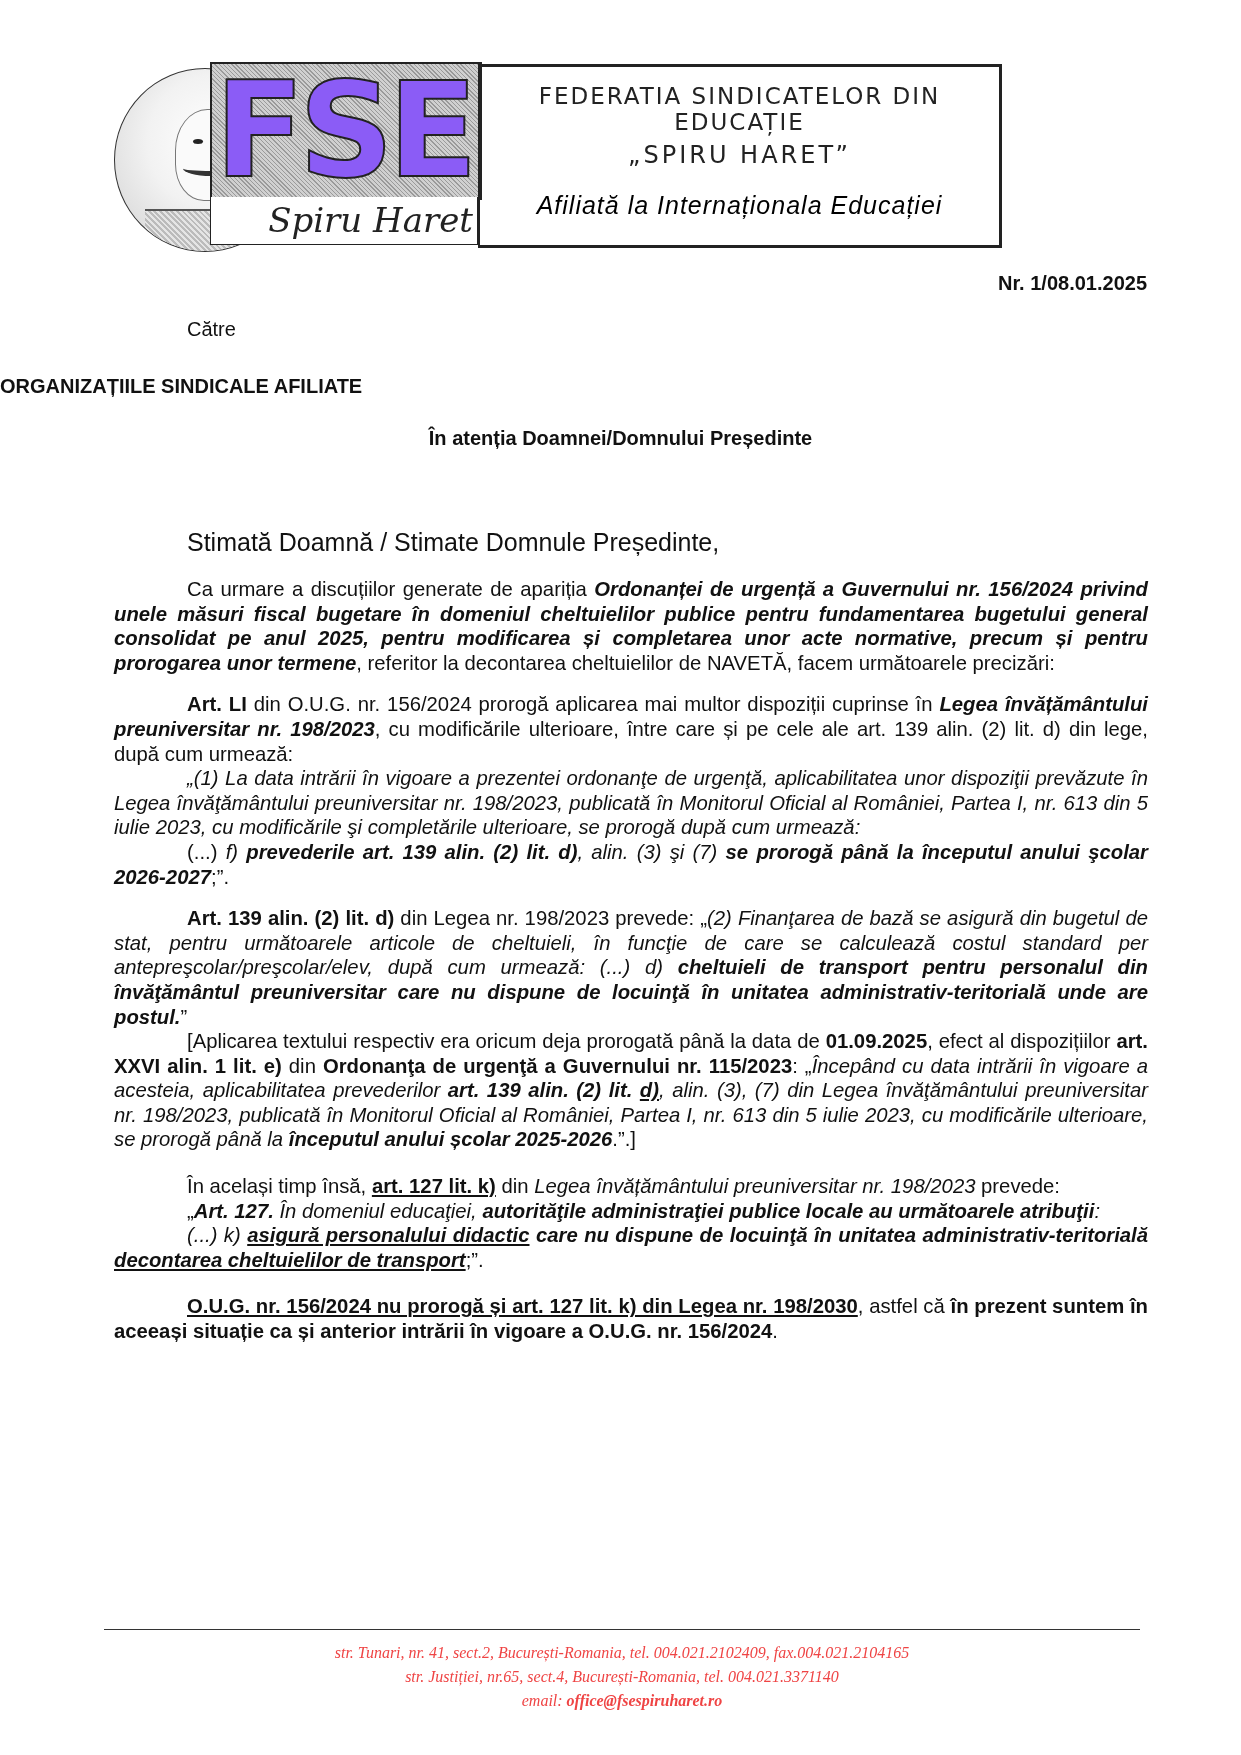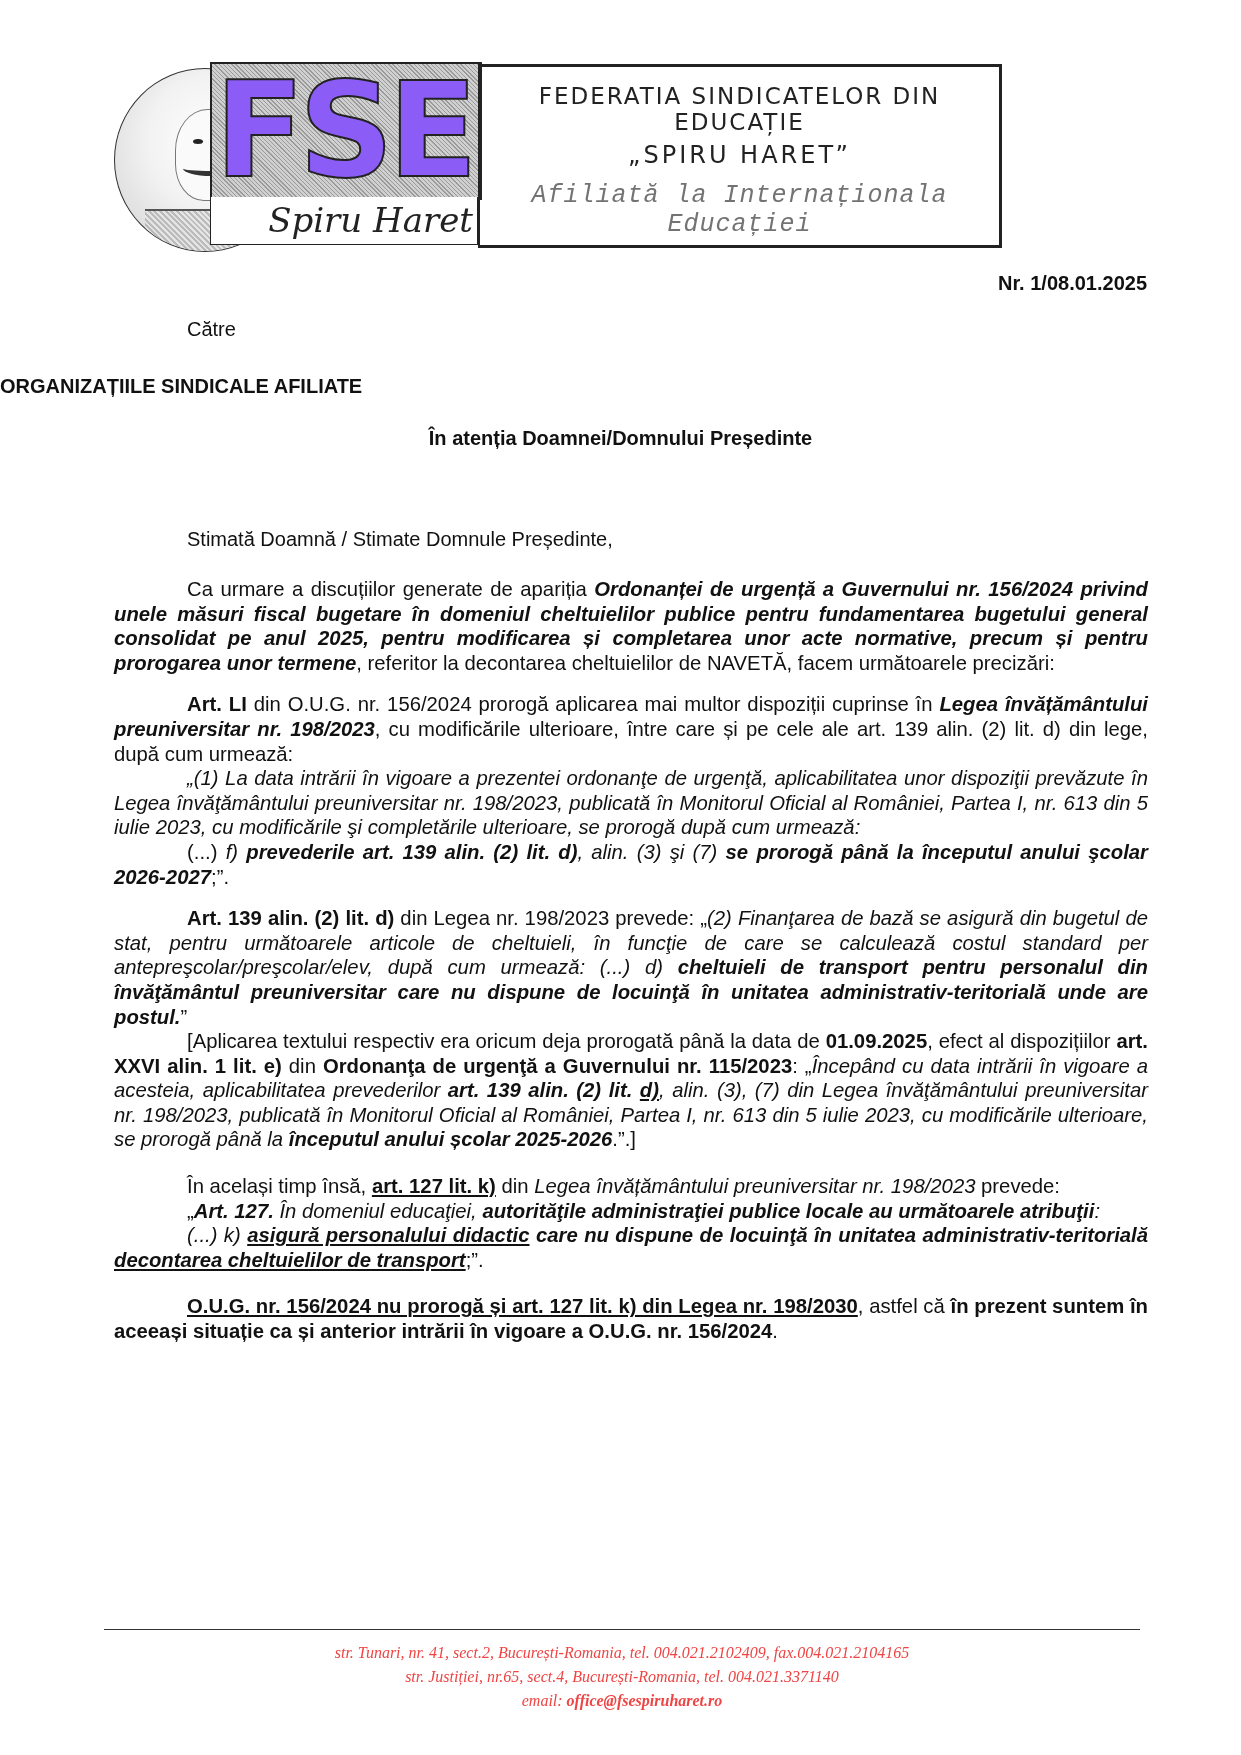--- a/index.html
+++ b/index.html
@@ -20,28 +20,28 @@
     font-family: "DejaVu Sans", sans-serif; font-weight: bold; font-size: 132px; line-height: 132px; letter-spacing: -6px;
     color: #8b5cf6; -webkit-text-stroke: 2px #222; padding-right: 6px; box-sizing: border-box; }
   .logo-script { position: absolute; left: 98px; top: 137px; width: 268px; height: 48px; border: 1.5px solid #222; border-top: none;
     background: #fff; text-align: right; padding-right: 4px; box-sizing: border-box;
     font-family: "DejaVu Serif", serif; font-style: italic; font-size: 34px; line-height: 46px; color: #222; }
 
   .head-box { position: absolute; left: 478px; top: 64px; width: 524px; height: 184px; box-sizing: border-box;
     border: 3px solid #222; border-left: 2px solid #222; text-align: center; }
   .head-line1 { margin-top: 16px; font-family: "DejaVu Sans", sans-serif; font-size: 23px; letter-spacing: 2px; color: #222; }
   .head-line2 { margin-top: 6px; font-family: "DejaVu Sans", sans-serif; font-size: 24px; letter-spacing: 3px; color: #222; }
-  .head-line3 { margin-top: 12px; font-family: Liberation Mono, monospace; font-style: italic; font-size: 25px; color: #737373; letter-spacing: 1px; }
+  .head-line3 { margin-top: 22px; font-family: Liberation Sans, sans-serif; font-style: italic; font-size: 25px; color: #000000; letter-spacing: 1px; }
 
   
   .ref-no { position: absolute; right: 94px; top: 272px; font-weight: bold; font-size: 20px; }
   .to-label { position: absolute; left: 187px; top: 318px; font-size: 20px; }
   .recipient { position: absolute; left: 0; width: 100%; text-align: left; top: 375px; font-weight: bold; font-size: 20px; }
   .attention { position: absolute; left: 0; width: 100%; text-align: center; top: 427px; font-weight: bold; font-size: 20px; }
-  .salutation { position: absolute; left: 187px; top: 528px; font-size: 20px; }
+  .salutation { position: absolute; left: 187px; top: 528px; font-size: 25px; }
 
   
   .body-text { position: absolute; left: 114px; width: 1034px; top: 577px; font-size: 20.3px; line-height: 24.6px; text-align: justify; }
   .body-text p { margin: 0; text-indent: 73px; }
   .body-text p.gap { margin-top: 17px; }
   .body-text p.gap-lg { margin-top: 22px; }
   .b { font-weight: bold; } .i { font-style: italic; } .u { text-decoration: underline; }
 
   
   .footer-rule { position: absolute; left: 104px; top: 1629px; width: 1036px; height: 0; border-top: 1.5px solid #333; }

